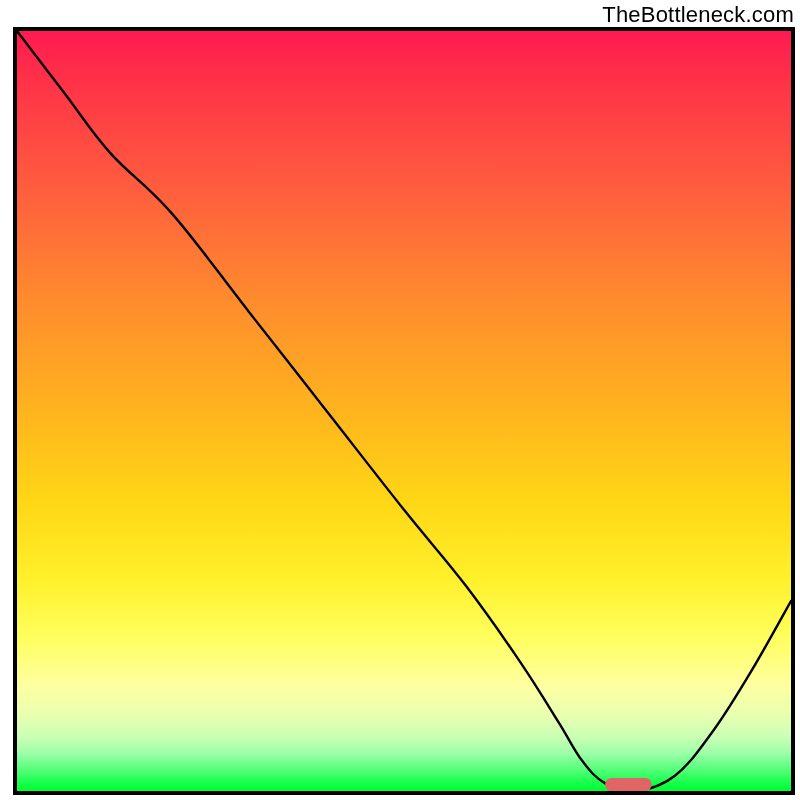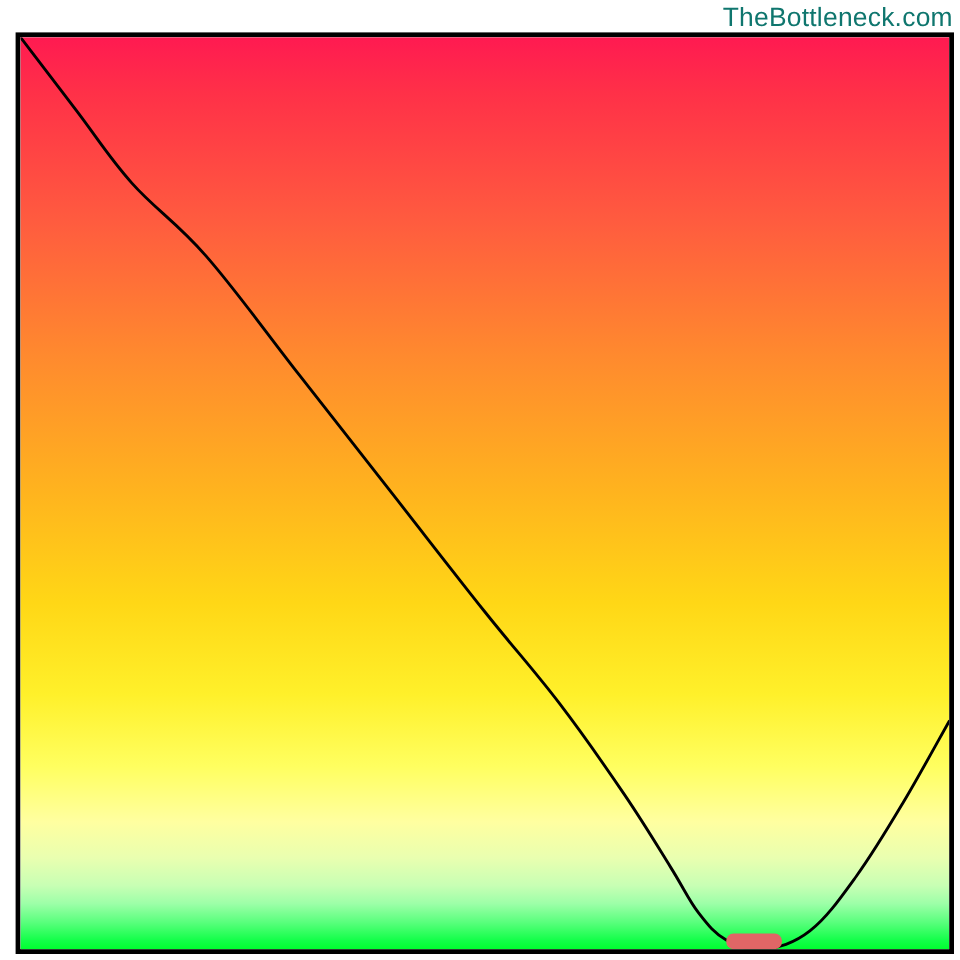--- a/index.html
+++ b/index.html
@@ -10,21 +10,21 @@
     background: #ffffff;
     font-family: Arial, Helvetica, sans-serif;
     overflow: hidden;
   }
   .watermark {
     position: absolute;
     top: 2px;
     right: 6px;
     font-size: 22px;
     font-weight: 500;
-    color: #0f766e;
+    color: #000000;
     letter-spacing: 0.2px;
     z-index: 10;
   }
   .frame {
     position: absolute;
     left: 13px;
     top: 27px;
     width: 774px;   
     height: 760px;  
     border: 4px solid #000;

